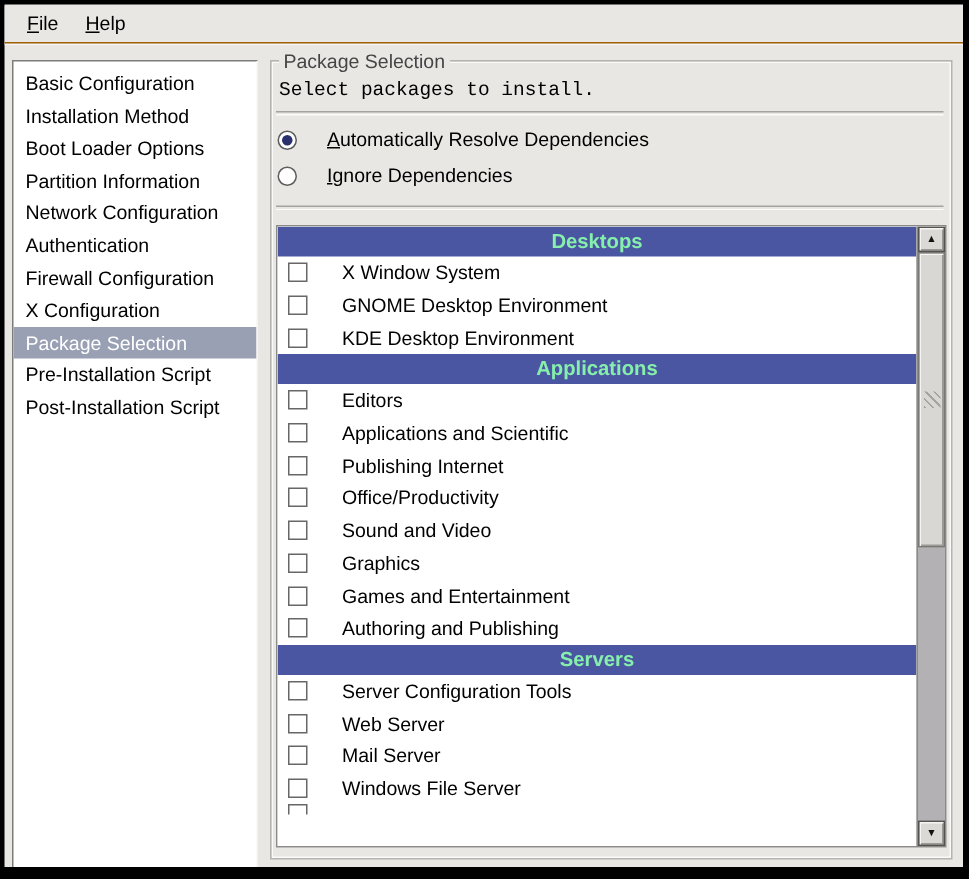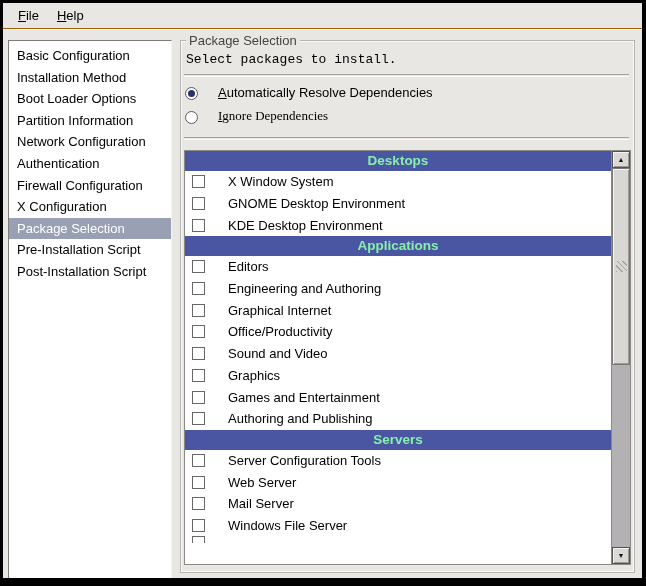--- a/index.html
+++ b/index.html
@@ -44,21 +44,21 @@
   .frame-legend{
     position:absolute;top:-8px;left:5px;padding:0 3px;
     background:var(--window-bg);color:#454545;line-height:15px;
   }
   .instruction{position:absolute;left:5px;top:11px;font-family:Liberation Mono, monospace;}
   .hsep{position:absolute;left:3px;right:5px;height:2px;border-top:1px solid #a5a3a0;box-shadow:0 1px 0 #fbfbf9;}
   .sep1{top:33px;}
   .sep2{top:96px;}
   .radio-row{position:absolute;left:4px;display:flex;align-items:flex-end;gap:20px;height:16px;cursor:default;}
   .radio-row.r1{top:43px;}
-  .radio-row.r2{top:67px;font-family:Liberation Serif, serif;}
+  .radio-row.r2{top:67px;}
   .radio{
     width:13px;height:13px;border-radius:50%;
     border:1px solid #5c5c5c;background:#fff;
     display:flex;align-items:center;justify-content:center;flex:0 0 auto;
   }
   .radio .dot{display:none;width:7px;height:7px;border-radius:50%;background:var(--radio-dot);}
   .radio.checked .dot{display:block;}
   .rlabel u{text-decoration:underline;}
   
   .listwrap{
@@ -153,25 +153,25 @@
           <span class="plabel">KDE Desktop Environment</span>
         </div>
 
         <div class="phead">Applications</div>
         <div class="prow">
           <span class="cb"></span>
           <span class="plabel">Editors</span>
         </div>
         <div class="prow">
           <span class="cb"></span>
-          <span class="plabel">Engineering and Authoring</span>
-        </div>
-        <div class="prow">
-          <span class="cb"></span>
-          <span class="plabel">Graphical Internet</span>
+          <span class="plabel">Applications and Scientific</span>
+        </div>
+        <div class="prow">
+          <span class="cb"></span>
+          <span class="plabel">Publishing Internet</span>
         </div>
         <div class="prow">
           <span class="cb"></span>
           <span class="plabel">Office/Productivity</span>
         </div>
         <div class="prow">
           <span class="cb"></span>
           <span class="plabel">Sound and Video</span>
         </div>
         <div class="prow">

